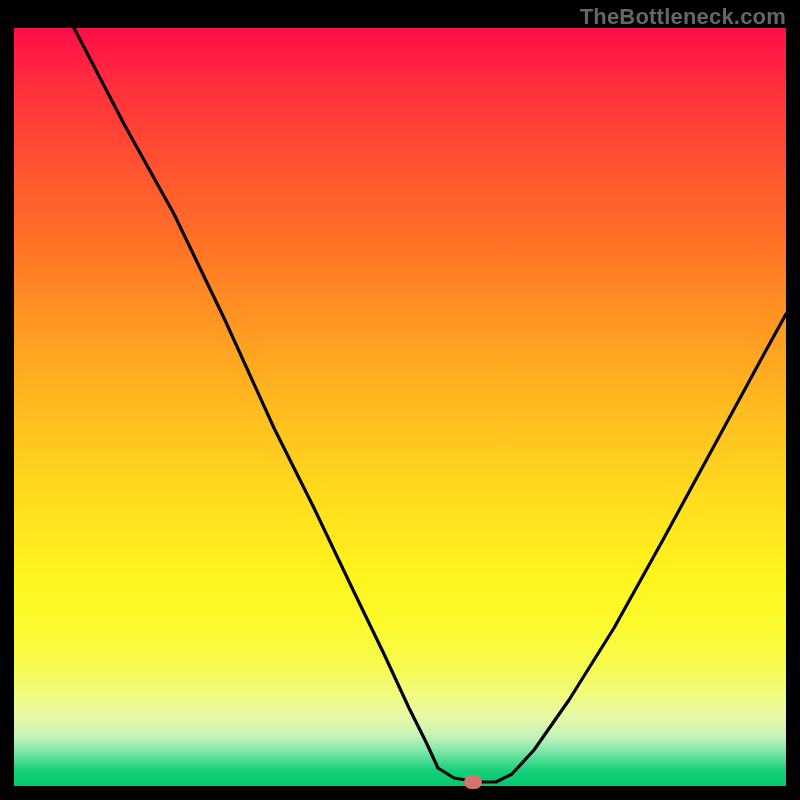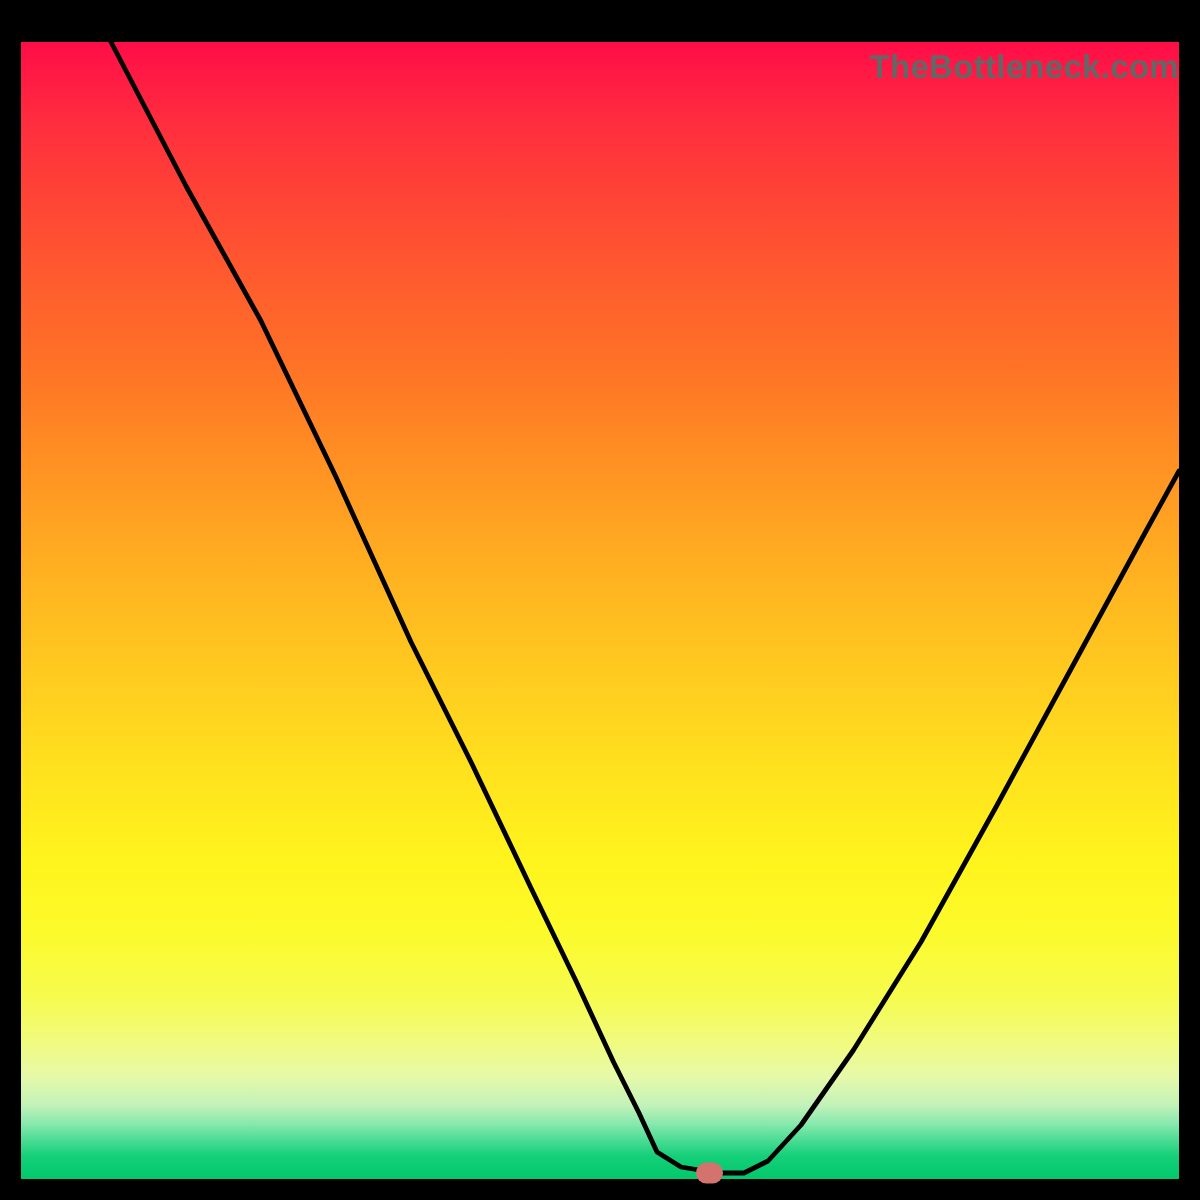--- a/index.html
+++ b/index.html
@@ -19,21 +19,20 @@
   }
   .watermark {
     position: absolute;
     top: 4px;
     right: 14px;
     color: #666;
     font-size: 22px;
     font-weight: 600;
     letter-spacing: 0.2px;
     z-index: 10;
-    margin-top: 28px;
   }
   .plot {
     position: absolute;
     left: 14px;
     top: 28px;
     width: 772px;
     height: 758px;
     background: linear-gradient(
       180deg,
       #ff0d48 0%,

